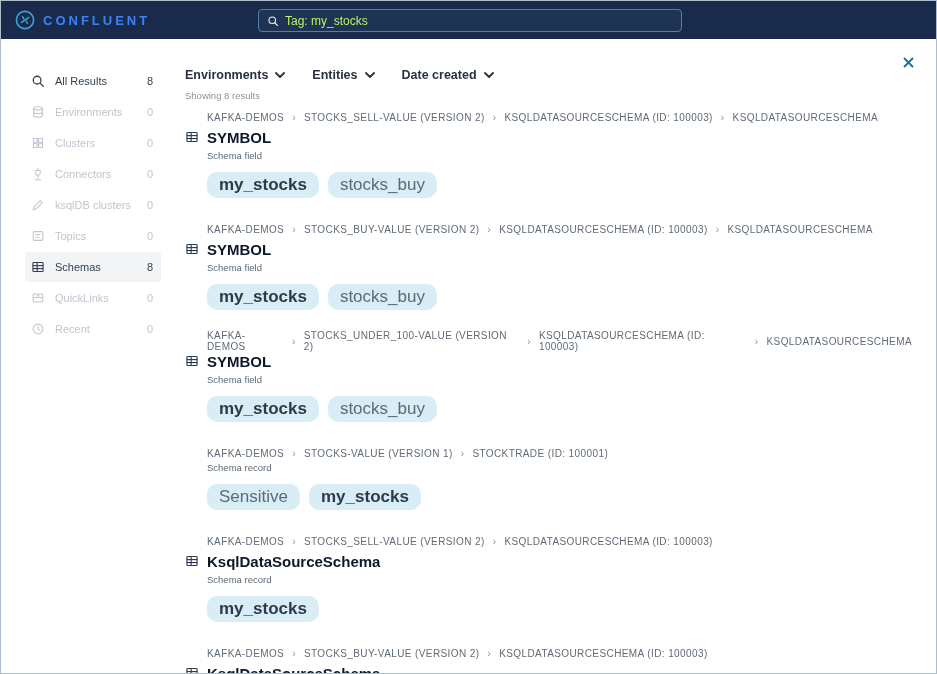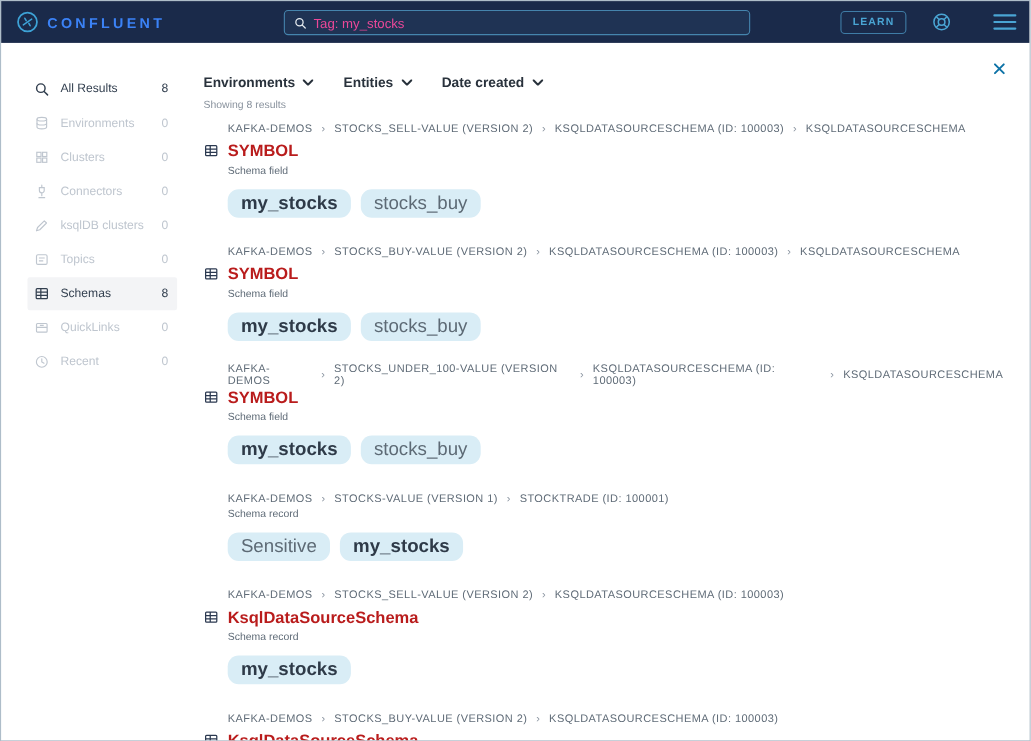--- a/index.html
+++ b/index.html
@@ -21,21 +21,21 @@
   .brand {
     color:#3b82f6; font-size:13px; font-weight:700; letter-spacing:3px;
   }
   .search-box {
     position:absolute; left:257px; top:8px; width:424px; height:23px;
     background:#1f3354; border:1px solid #477fa0; border:1px solid #4584ad;
     border-radius:4px; display:flex; align-items:center; padding:0 8px; gap:6px;
   }
   .search-box svg { width:12px; height:12px; color:#e8eef2; flex:none; }
   .search-box input {
-    background:transparent; border:none; outline:none; color:#ec4899;
+    background:transparent; border:none; outline:none; color:#bef264;
     font-size:12px; font-family:"Liberation Sans", sans-serif; width:100%;
   }
   .header-right { position:absolute; right:12px; top:0; height:38px; display:flex; align-items:center; }
   .learn-btn {
     border:1px solid #3f7ca6; border-radius:4px; background:transparent;
     color:#4aa5d4; font-size:9.5px; font-weight:700; letter-spacing:1px;
     padding:4px 10px; cursor:pointer; font-family:"Liberation Sans", sans-serif;
   }
   .lifering { width:18px; height:18px; color:#4aa5d4; margin-left:23px; cursor:pointer; }
   .hamburger { margin-left:38px; width:21px; cursor:pointer; }
@@ -65,21 +65,21 @@
   .results { margin-top:9px; }
   
   .result { position:relative; padding-left:22px; margin-bottom:24px; }
   .crumbs { font-size:10px; color:#5f6b77; letter-spacing:0.4px; height:14px; display:flex; align-items:center; }
   .crumb { cursor:pointer; }
   .crumb-sep { margin:0 8px; color:#8a94a0; font-size:10px; }
   .title-row { height:22px; display:flex; align-items:center; margin-top:2px; }
   .result-icon { position:absolute; left:0; width:14px; height:14px; color:#2b3950; }
   .result-icon svg { width:14px; height:14px; display:block; }
   .result-title {
-    font-size:15px; font-weight:700; color:#b91c1c; text-decoration:none; cursor:pointer;
+    font-size:15px; font-weight:700; color:#0f172a; text-decoration:none; cursor:pointer;
   }
   .result-type { font-size:9.5px; color:#5f6b77; margin-top:2px; }
   .tag-row { display:flex; gap:9px; margin-top:11px; }
   .tag {
     background:#d9edf6; border-radius:10px; padding:3px 12px; font-size:17px;
     color:#5d6a75; cursor:pointer; white-space:nowrap;
   }
   .tag-bold { font-weight:700; color:#2e3a48; }
   .svg-defs { position:absolute; width:0; height:0; overflow:hidden; }
 </style>
@@ -152,31 +152,20 @@
     <svg class="logo-mark">
         <use href="#i-logo"></use>
       </svg>
     <span class="brand">CONFLUENT</span>
   </div>
   <div class="search-box">
     <svg>
         <use href="#i-search"></use>
       </svg>
     <input readonly="" value="Tag: my_stocks" style="">
-  </div>
-  <div class="header-right">
-    <button class="learn-btn">LEARN</button>
-    <svg class="lifering">
-        <use href="#i-lifering"></use>
-      </svg>
-    <div class="hamburger">
-        <div></div>
-        <div></div>
-        <div></div>
-      </div>
   </div>
 </div>
 
 <div class="content">
 
   <nav class="sidebar">
     <div class="side-item active">
       <svg>
           <use href="#i-search"></use>
         </svg>

